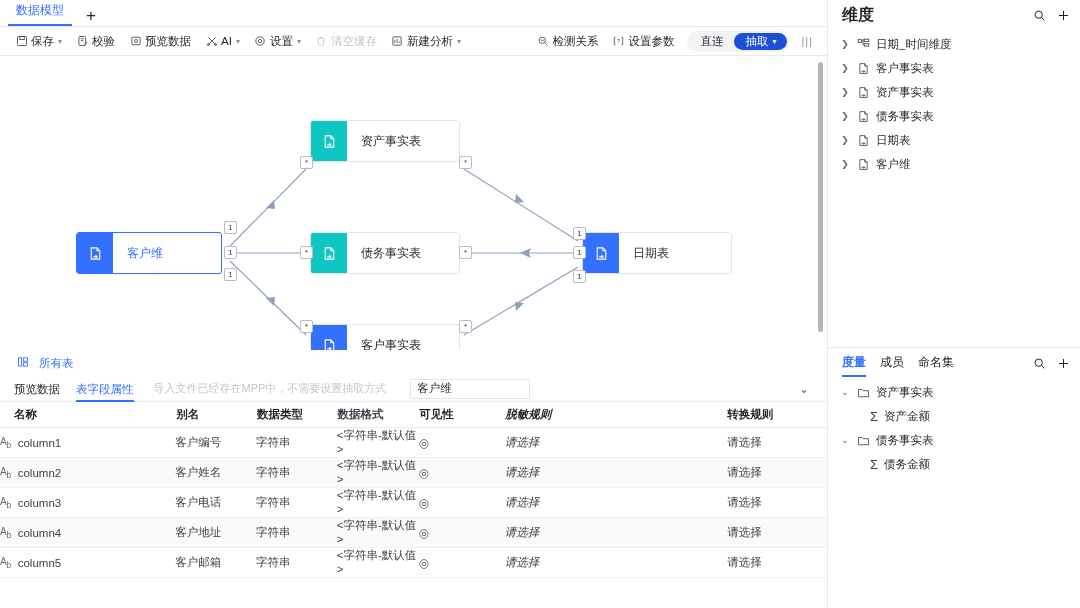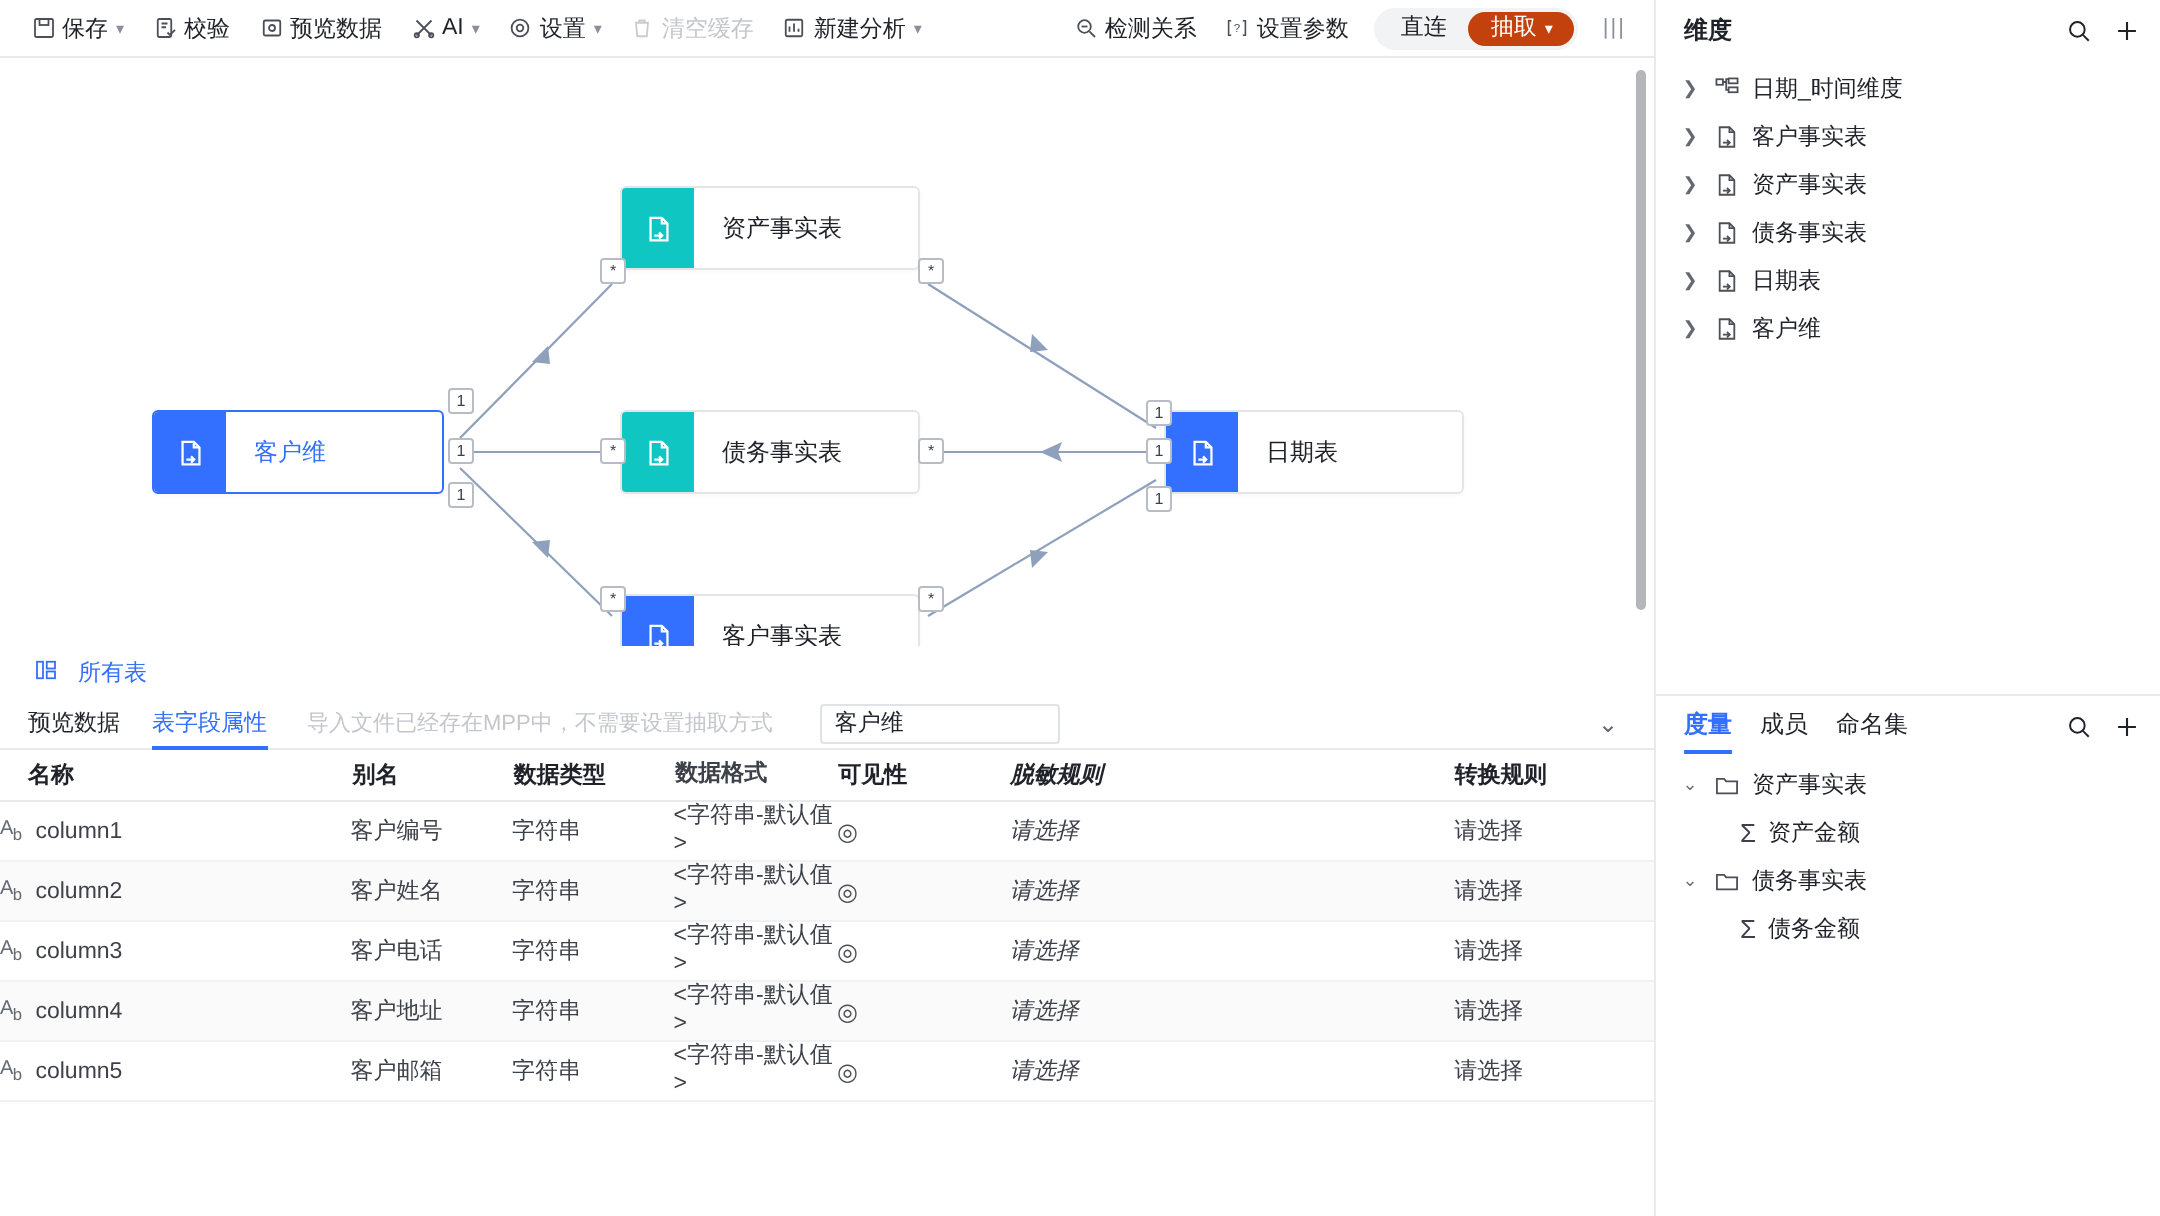--- a/index.html
+++ b/index.html
@@ -20,21 +20,21 @@
   
   .toolbar { height: 29px; display: flex; align-items: center; border-bottom: 1px solid #e8eaec; padding: 0 8px; flex: none; font-size: 11.5px; }
   .tb-item { display: flex; align-items: center; gap: 3px; padding: 0 7px; height: 22px; cursor: pointer; color: #1f2329; white-space: nowrap; }
   .tb-item.disabled { color: #c4c6cc; cursor: default; }
   .tb-ico { width: 13px; height: 13px; display: inline-flex; align-items: center; justify-content: center; color: #4b4f57; }
   .tb-item.disabled .tb-ico { color: #c9cbd1; }
   .caret { font-size: 8px; color: #8a8f99; margin-left: 1px; }
   .tb-spacer { flex: 1; }
   .seg { display: flex; align-items: center; background: #f2f3f5; border-radius: 11px; height: 21px; padding: 2px; margin: 0 6px; }
   .seg-opt { font-size: 11.5px; padding: 0 11px; height: 17px; line-height: 17px; border-radius: 9px; color: #1f2329; cursor: pointer; }
-  .seg-opt.active { background: #c2410c; color: #fff; display: flex; gap: 3px; }
+  .seg-opt.active { background: #1d4ed8; color: #fff; display: flex; gap: 3px; }
   .seg-opt.active .caret { color: #fff; }
   .tb-dots { color: #8a8f99; letter-spacing: 1px; font-size: 11px; padding: 0 6px; cursor: pointer; }
 
   
   .canvas { position: relative; height: 294px; background: #fff; flex: none; overflow: hidden; }
   .canvas svg.links { position: absolute; inset: 0; width: 828px; height: 294px; }
   .node { position: absolute; display: flex; align-items: stretch; height: 42px; border: 1px solid #e3e5e8; border-radius: 3px; background: #fff; cursor: pointer; box-shadow: 0 1px 2px rgba(0,0,0,.03); }
   .node .nico { width: 36px; display: flex; align-items: center; justify-content: center; border-radius: 2px 0 0 2px; color: #fff; }
   .node .nlabel { display: flex; align-items: center; padding: 0 14px; font-size: 12px; white-space: nowrap; color: #1f2329; }
   .node.green .nico { background: #0fc6c2; }
@@ -70,40 +70,44 @@
   .c-rule { width: 110px; }
   .frow.head .c-name { padding-left: 14px; }
   .ab-ico { font-size: 10px; color: #646a73; letter-spacing: -.3px; }
   .eye { color: #4b4f57; font-size: 12px; cursor: pointer; }
 
   
   .rp { display: flex; flex-direction: column; }
   .rp.dim { height: 348px; border-bottom: 1px solid #e8eaec; }
   .rp.meas { flex: 1; }
   .rp-head { height: 30px; display: flex; align-items: center; padding: 0 10px 0 14px; gap: 14px; flex: none; }
-  .rp-title { font-size: 12px; font-weight: bold; color: #1f2329; }
+  .rp-title { font-size: 16px; font-weight: bold; color: #1f2329; }
   .rp-tab { font-size: 12px; color: #1f2329; cursor: pointer; height: 28px; line-height: 26px; }
   .rp-tab.active { color: #3370ff; font-weight: bold; border-bottom: 2px solid #3370ff; }
   .rp-actions { margin-left: auto; display: flex; gap: 11px; align-items: center; }
   .rp-act { color: #1f2329; cursor: pointer; display: inline-flex; }
   .tree { padding-top: 2px; overflow: hidden; }
   .tnode { display: flex; align-items: center; height: 24px; font-size: 11.5px; color: #1f2329; cursor: pointer; padding-left: 12px; gap: 6px; }
   .tnode.lvl1 { padding-left: 12px; }
   .tnode.lvl2 { padding-left: 42px; }
   .tnode.lvl2b { padding-left: 34px; }
   .arrow { width: 10px; color: #646a73; font-size: 9px; display: inline-flex; justify-content: center; }
   .tico { width: 14px; display: inline-flex; align-items: center; justify-content: center; color: #4b4f57; }
   .sigma { font-size: 13px; color: #3d4149; }
 </style>
 </head>
 <body>
 
 <div class="app">
   <div class="left-col">
 
+    <div class="tabstrip">
+      <div class="doc-tab">数据模型</div>
+      <div class="tab-add">+</div>
+    </div>
 
     <div class="toolbar">
       <div class="tb-item">
         <span class="tb-ico">
             <svg width="12" height="12" viewBox="0 0 16 16" fill="none" stroke="currentColor" stroke-width="1.2">
               <rect x="2" y="2" width="12" height="12" rx="1"></rect>
               <rect x="5" y="2" width="6" height="4"></rect>
             </svg>
           </span>
         <span>保存</span>

